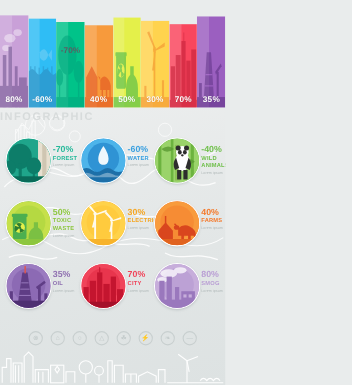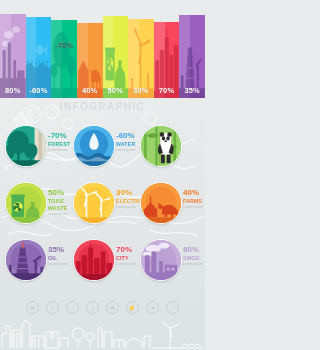--- a/index.html
+++ b/index.html
@@ -48,21 +48,21 @@
   }
 
   
   #main-panel {
     position:absolute; left:0; top:98px; width:205px; height:252px;
     background:linear-gradient(170deg,#eceeee 0%,#e2e6e6 55%,#dde2e2 100%);
     overflow:hidden;
   }
   #watermark-title {
     position:absolute; left:0; right:0; top:3px;
-    text-align:center;
+    text-align:left;
     font-size:10px; font-weight:bold; letter-spacing:1.4px;
     color:#d7dbdb;
   }
   #bg-decor { position:absolute; inset:0; }
   #bg-decor svg { width:100%; height:100%; display:block; }
 
   
   #circle-grid {
     position:absolute; left:0; top:22px; width:205px; height:170px;
   }
@@ -387,20 +387,26 @@
         <ellipse cx="23.6" cy="13" rx="1.8" ry="2.2" fill="#2d2d2d"></ellipse>
         <ellipse cx="28.4" cy="13" rx="1.8" ry="2.2" fill="#2d2d2d"></ellipse>
         <ellipse cx="26" cy="16" rx="1.3" ry="1" fill="#2d2d2d"></ellipse>
         <path d="M20,18 q-4,6 -1,12 l4,-2 z" fill="#2d2d2d"></path>
         <path d="M32,18 q4,6 1,12 l-4,-2 z" fill="#2d2d2d"></path>
         <rect x="21" y="30" width="4" height="9" fill="#2d2d2d"></rect>
         <rect x="27" y="30" width="4" height="9" fill="#2d2d2d"></rect>
               </g>
             </svg>
           </div>
+          <div class="circ-txt">
+            <div class="circ-pct">-40%</div>
+            <div class="circ-label">WILD</div>
+            <div class="circ-label">ANIMALS</div>
+            <div class="circ-sub">Lorem ipsum</div>
+          </div>
         </div>
       </div>
       <div class="circle-row">
         <div class="circle-item" style="--cc: #8dc63f;">
           <div class="circ">
             <svg viewBox="0 0 42 42">
               <rect width="42" height="42" fill="#c6e04a"></rect>
         <circle cx="21" cy="20" r="16" fill="#9fd13a" opacity=".45"></circle>
         <g fill="#4caf50">
                 <rect x="6" y="14" width="13" height="22" rx="1.5"></rect>

